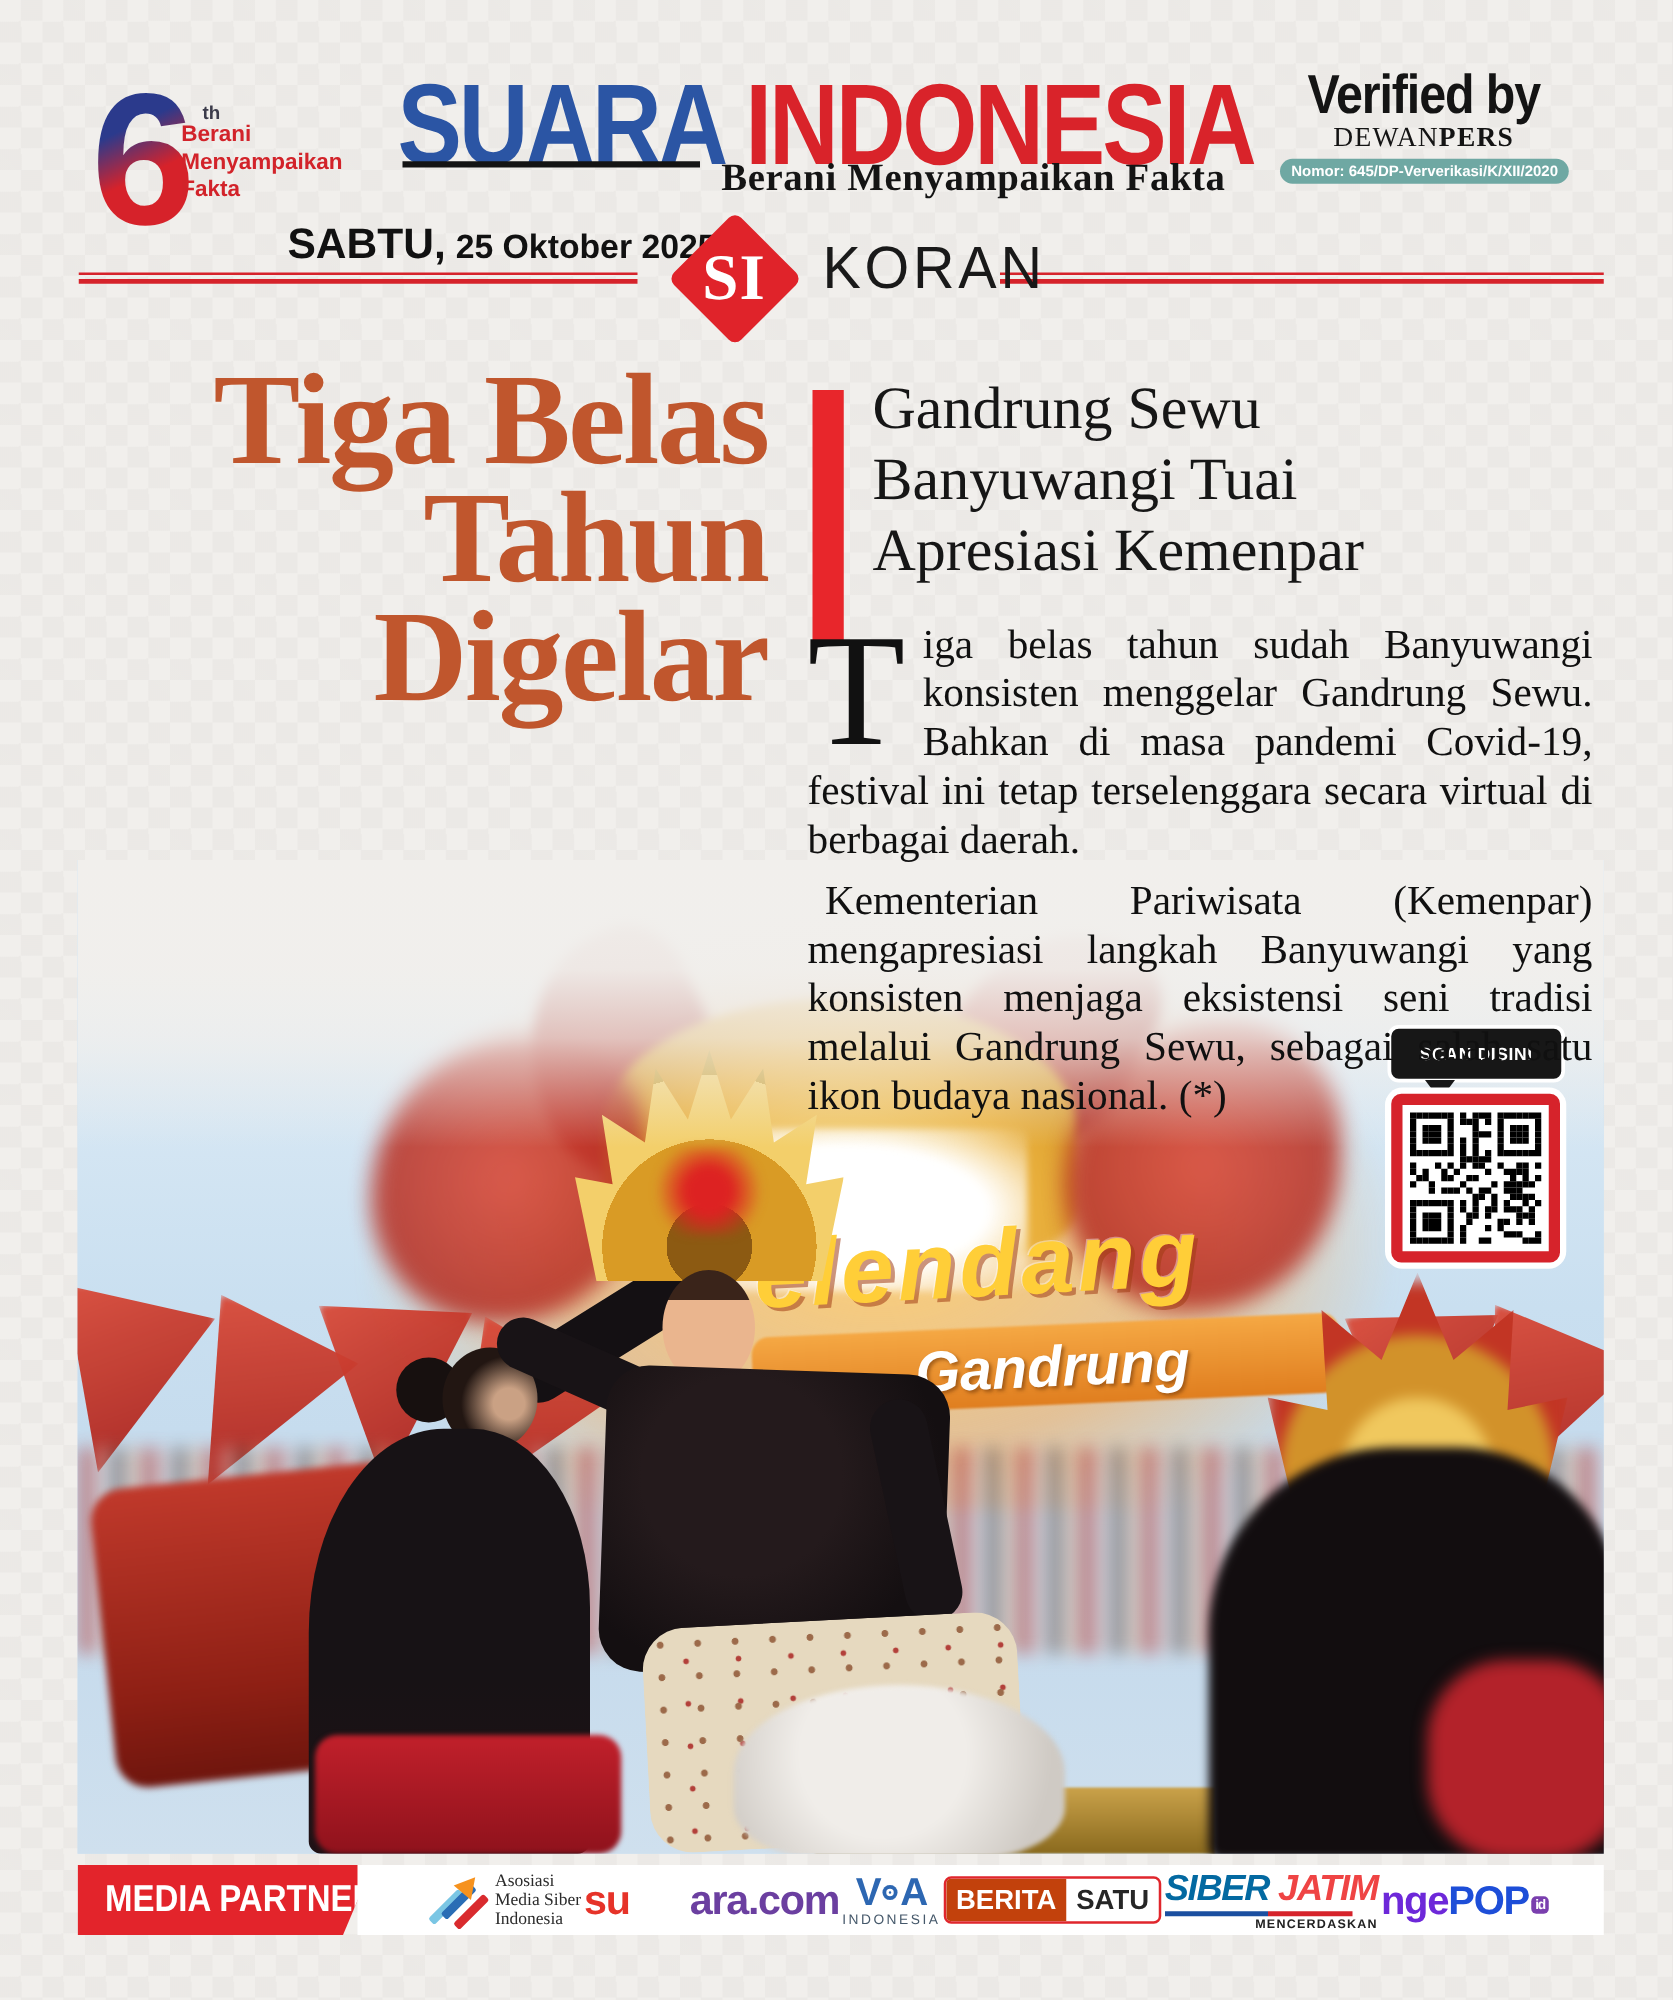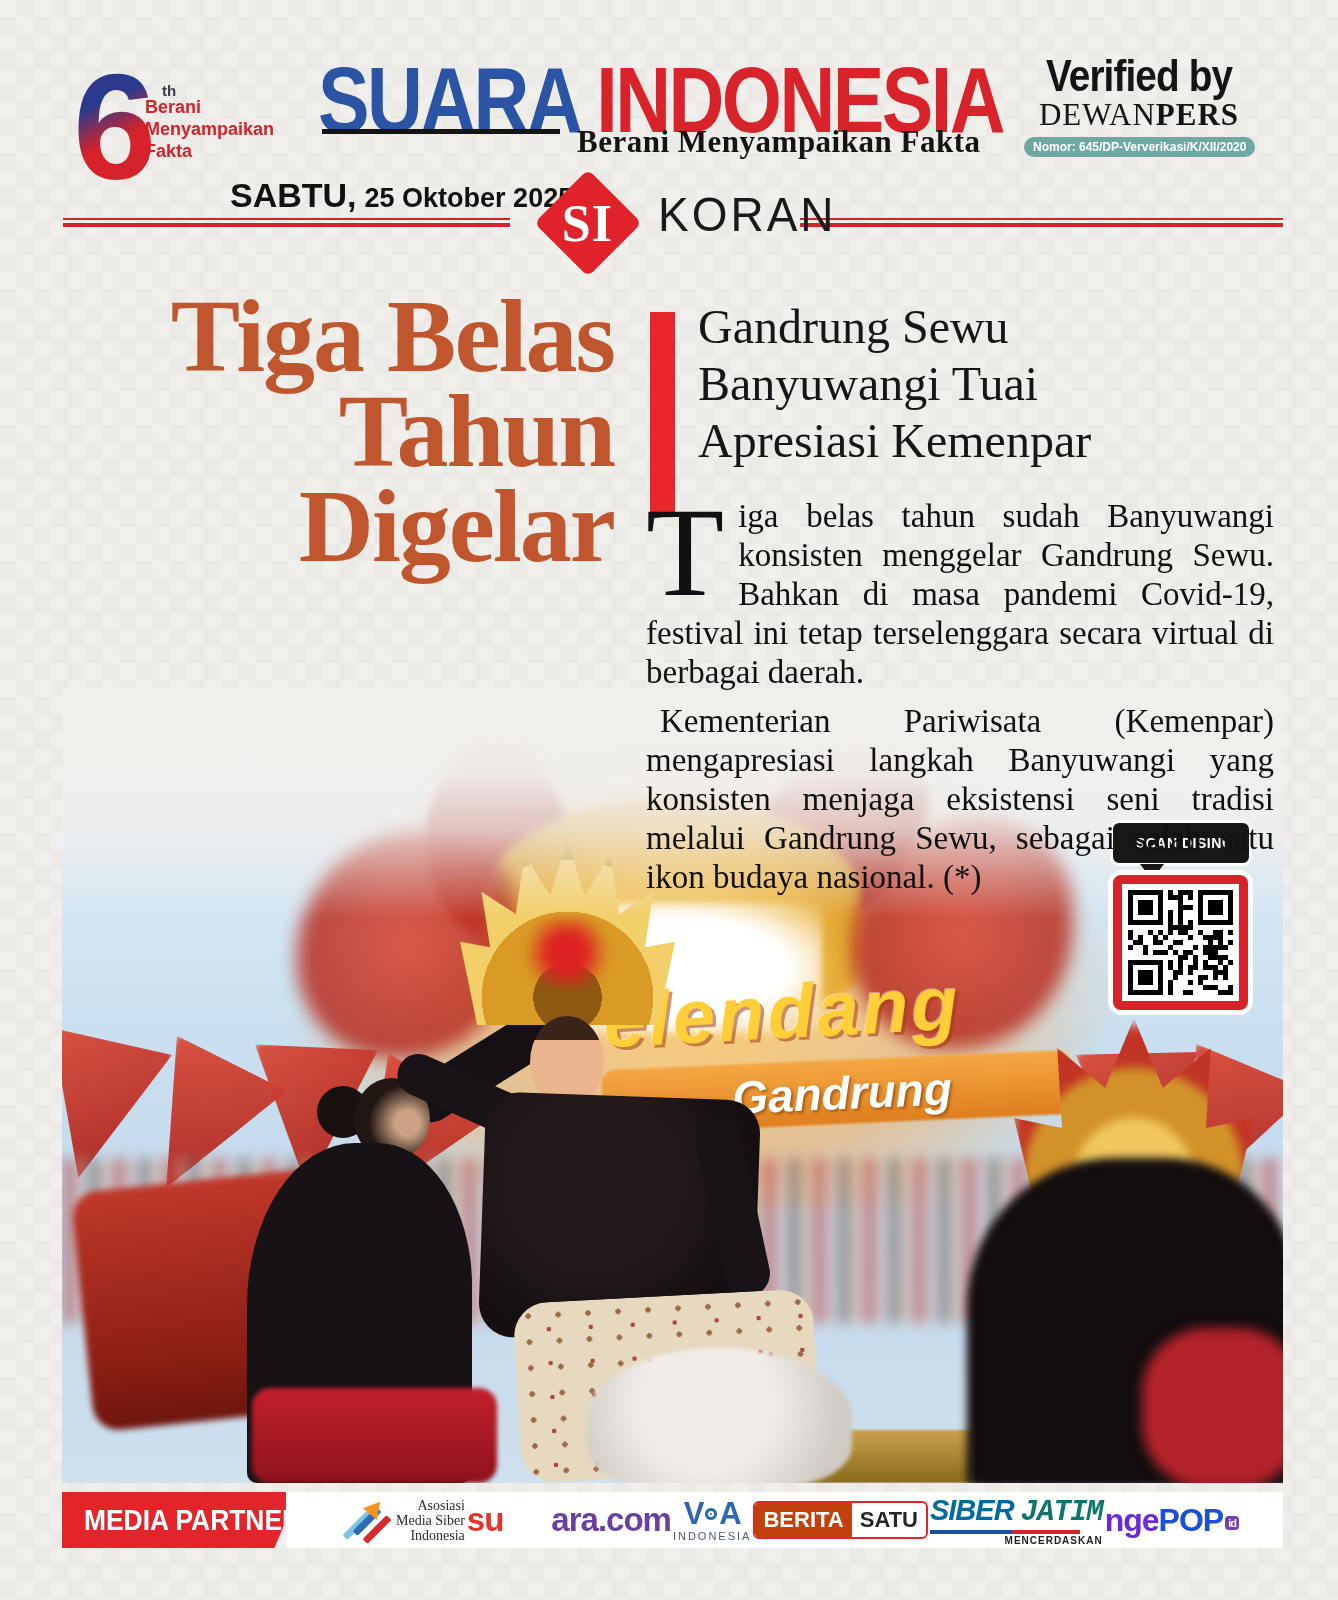--- a/index.html
+++ b/index.html
@@ -22,21 +22,21 @@
     transform:scaleX(.84);transform-origin:left top;white-space:nowrap;}
   .mh-w1{color:#2b55a4;} .mh-w2{color:#d9232a;}
   .mh-rule{left:322px;top:129px;width:238px;height:5px;background:#141414;}
   .mh-tagline{left:577px;top:124px;font-family:"Liberation Serif",serif;font-weight:700;
     font-size:31px;color:#141414;letter-spacing:.5px;white-space:nowrap;}
 
   
   .verified{left:1024px;top:54px;width:230px;text-align:center;}
   .v-title{font-size:44px;font-weight:800;letter-spacing:-1px;color:#141414;line-height:1.0;
     transform:scaleX(.88);transform-origin:center top;white-space:nowrap;}
-  .v-org{font-family:"Liberation Serif",serif;font-size:31px;color:#141414;letter-spacing:1px;
+  .v-org{font-family:"Liberation Serif",serif;font-size:22px;color:#141414;letter-spacing:1px;
     line-height:1.1;white-space:nowrap;}
   .v-org b{font-weight:700;}
   .v-badge{display:inline-block;margin-top:5px;background:#6fa8a3;color:#fff;font-size:12px;
     font-weight:700;padding:3px 9px;border-radius:10px;white-space:nowrap;}
 
   
   .dateline{left:230px;top:176px;white-space:nowrap;}
   .dl-day{font-size:34px;font-weight:800;color:#111;}
   .dl-date{font-size:27px;font-weight:700;color:#111;margin-left:8px;}
   .redline{height:9px;background:linear-gradient(#d6232b 0 2px,transparent 2px 5px,#d6232b 5px 9px);}
@@ -131,21 +131,21 @@
   .qr-grid{display:grid;grid-template-columns:repeat(21,5px);grid-auto-rows:5px;}
   .qr-grid i{display:block;} .qr-grid i.on{background:#000;}
 
   
   .partners{left:62px;top:1492px;width:1221px;height:56px;z-index:4;}
   .mp-red{position:absolute;left:0;top:0;width:236px;height:56px;background:#e3242b;
     clip-path:polygon(0 0,100% 0,90% 100%,0 100%);display:flex;align-items:center;}
   .mp-red span{color:#fff;font-weight:800;font-size:30px;letter-spacing:0;transform:scaleX(.88);
     transform-origin:left center;margin-left:22px;white-space:nowrap;}
   .mp-white{position:absolute;left:224px;top:0;right:0;height:56px;background:#fff;
-    display:flex;align-items:center;justify-content:space-between;padding:0 44px 0 56px;box-sizing:border-box;text-align:right;}
+    display:flex;align-items:center;justify-content:space-between;padding:0 44px 0 56px;box-sizing:border-box;}
   .plogo{display:flex;align-items:center;}
   
   .amsi-icon{position:relative;width:46px;height:40px;margin-right:8px;}
   .amsi-bar{position:absolute;width:34px;height:7px;border-radius:2px;transform:rotate(-45deg);}
   .ab1{left:-2px;top:22px;background:#7ac6e4;} .ab2{left:8px;top:18px;background:#2a6db5;}
   .ab3{left:18px;top:26px;background:#d92b2e;}
   .amsi-head{position:absolute;left:24px;top:0;width:0;height:0;border-left:9px solid transparent;
     border-right:9px solid transparent;border-bottom:16px solid #f6921e;transform:rotate(40deg);}
   .amsi-text{font-family:"Liberation Serif",serif;font-size:14px;line-height:15px;color:#2b2b2b;}
   
@@ -156,21 +156,21 @@
   .voa-row{display:flex;align-items:center;font-size:31px;font-weight:800;color:#2d67b2;letter-spacing:-1px;}
   .voa-dot{width:12px;height:12px;border-radius:50%;background:#2d67b2;margin:0 2px;box-shadow:inset 0 0 0 3px #2d67b2,inset 0 0 0 5px #fff;}
   .voa-sub{font-size:11px;letter-spacing:2px;color:#46596b;margin-top:2px;align-self:center;}
   
   .bsatu{border:2px solid #e0262c;border-radius:6px;overflow:hidden;background:#fff;}
   .bs-red{background:#c2410c;color:#fff;font-weight:800;font-size:22px;padding:4px 8px;display:inline-block;}
   .bs-white{color:#262626;font-weight:800;font-size:22px;padding:4px 8px;display:inline-block;}
   
   .sj{flex-direction:column;align-items:flex-start;}
   .sj-title{font-size:29px;font-weight:800;font-style:italic;letter-spacing:-1px;white-space:nowrap;}
-  .sj-blue{color:#0369a1;} .sj-red{color:#0f766e;font-family:Liberation Mono, monospace;}
+  .sj-blue{color:#0369a1;} .sj-red{color:#ef4444;}
   .sj-rule{width:150px;height:4px;margin-top:1px;background:linear-gradient(90deg,#1b4fa0 55%,#d6232b 55%);}
   .sj-sub{align-self:flex-end;font-size:10px;font-weight:700;letter-spacing:1px;color:#222;margin-top:1px;}
   
   .ngepop{font-size:32px;font-weight:800;letter-spacing:-1px;align-items:baseline;}
   .np-orange{color:#6d28d9;} .np-purple{color:#1d4ed8;}
   .np-id{font-size:11px;font-weight:700;color:#fff;background:#7a3fae;border-radius:4px;
     padding:1px 3px;margin-left:2px;position:relative;top:-4px;}
 </style>
 </head>
 <body>

